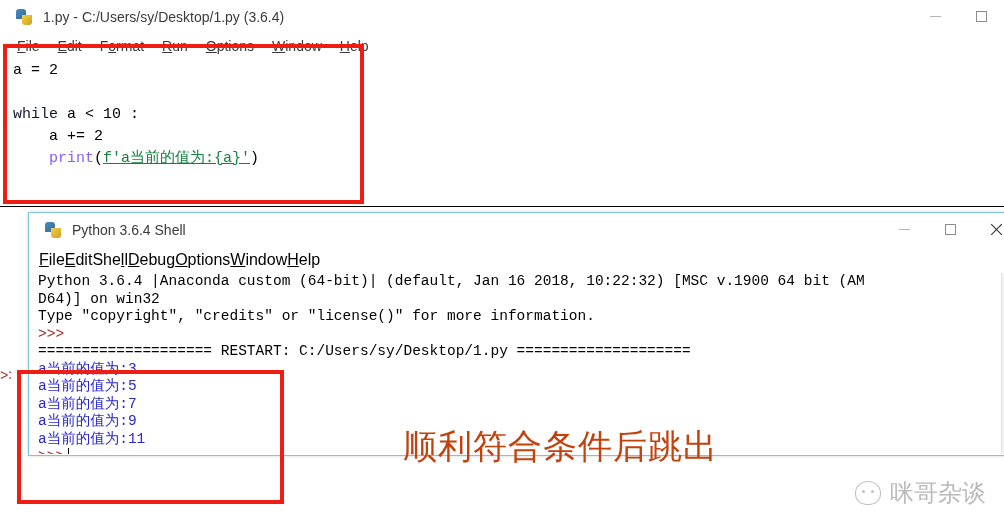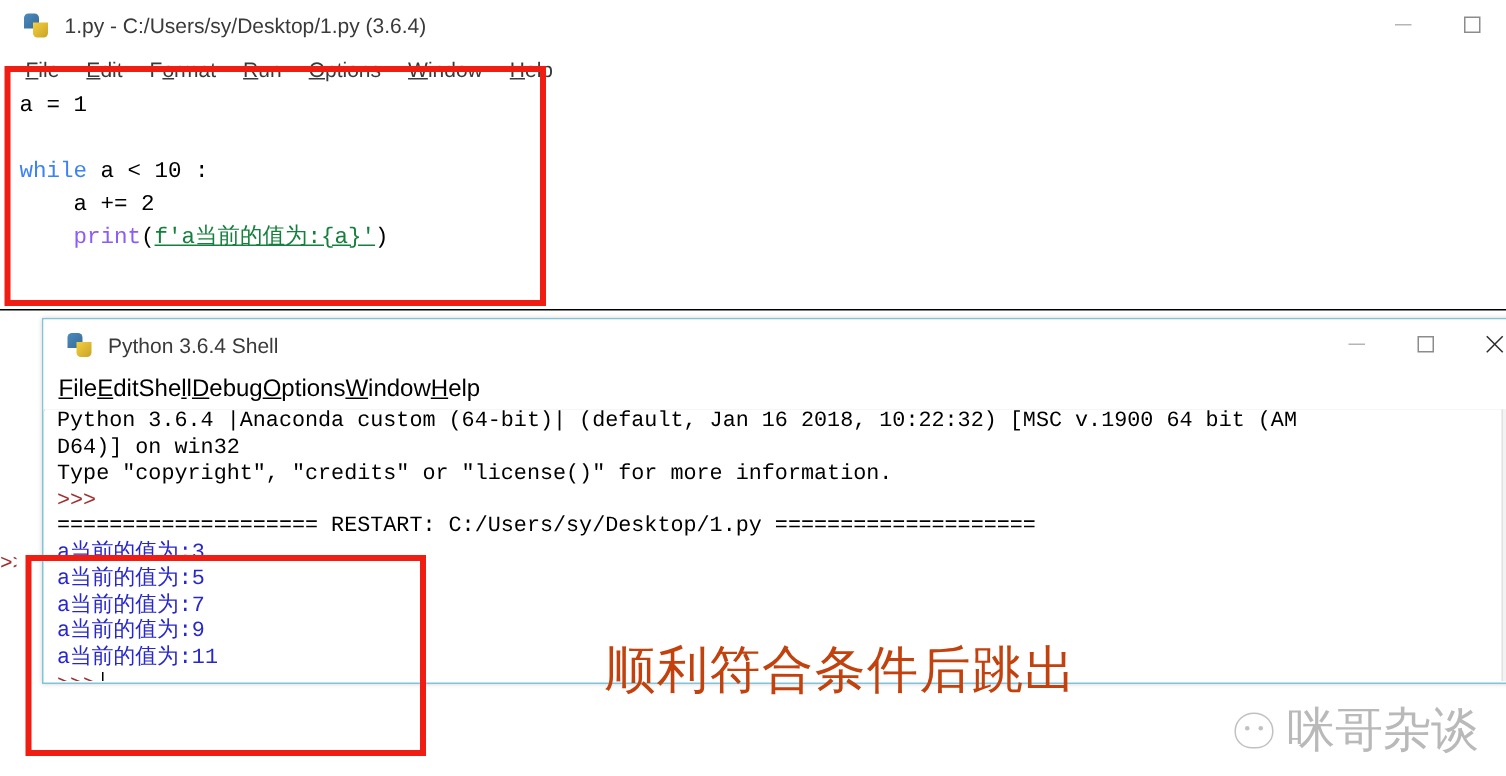--- a/index.html
+++ b/index.html
@@ -65,21 +65,21 @@
 
   #editor-text{
     position:absolute;left:5px;top:60px;width:980px;height:140px;
     background:#ffffff;
     font-family:"Liberation Mono","DejaVu Sans Mono",monospace;
     font-size:15px;line-height:22px;color:#000000;
     white-space:pre;
     padding-left:8px;
     box-sizing:border-box;
   }
-  .kw-orange{color:#3b82f6;text-align:center;}
+  .kw-orange{color:#0f172a;text-align:center;}
   .kw-purple{color:#8b5cf6;}
   .kw-green{color:#15803d;text-decoration:underline;}
 
   
   #shell-window{
     position:absolute;left:28px;top:212px;width:992px;height:244px;
     background:#ffffff;
     border:1px solid #7fc4d8;
     box-sizing:border-box;
     box-shadow:0 0 3px rgba(0,0,0,0.18);
@@ -151,21 +151,21 @@
     width:26px;height:24px;border:1.6px solid #9c9c9c;border-radius:50% 50% 45% 45%;
     position:relative;margin-right:9px;box-sizing:border-box;
   }
   #watermark .wm-icon::before,#watermark .wm-icon::after{
     content:"";position:absolute;top:8px;width:3px;height:3px;border-radius:50%;background:#9c9c9c;
   }
   #watermark .wm-icon::before{left:6px;}
   #watermark .wm-icon::after{right:6px;}
   #watermark .wm-text{
     font-family:Liberation Sans, sans-serif;
-    font-size:32px;color:#8f8f8f;white-space:nowrap;text-align:right;
+    font-size:24px;color:#8f8f8f;white-space:nowrap;text-align:right;
   }
 
   
   #editor-left-sliver{
     position:absolute;left:0;top:368px;width:11px;height:22px;
     font-family:"Liberation Mono","DejaVu Sans Mono",monospace;
     font-size:14px;color:#a03030;overflow:hidden;white-space:pre;
   }
 </style>
 </head>
@@ -190,21 +190,21 @@
   <div id="editor-menubar">
     <div class="mi"><span class="ul">F</span><span>ile</span></div>
     <div class="mi"><span class="ul">E</span>dit</div>
     <div class="mi">F<span class="ul">o</span>rmat</div>
     <div class="mi"><span class="ul">R</span>un</div>
     <div class="mi"><span class="ul">O</span>ptions</div>
     <div class="mi"><span class="ul">W</span>indow</div>
     <div class="mi"><span class="ul">H</span>elp</div>
   </div>
 
-  <div id="editor-text"><span>a = 1</span>
+  <div id="editor-text"><span>a = 2</span>
 
 <span class="kw-orange">while</span> a &lt; 10 :
     a += 2
     <span class="kw-purple">print</span>(<span class="kw-green">f'a当前的值为:{a}'</span>)</div>
 </div>
 
 <div id="editor-left-sliver">&gt;&gt;&gt;</div>
 
 <div id="shell-window">
 

